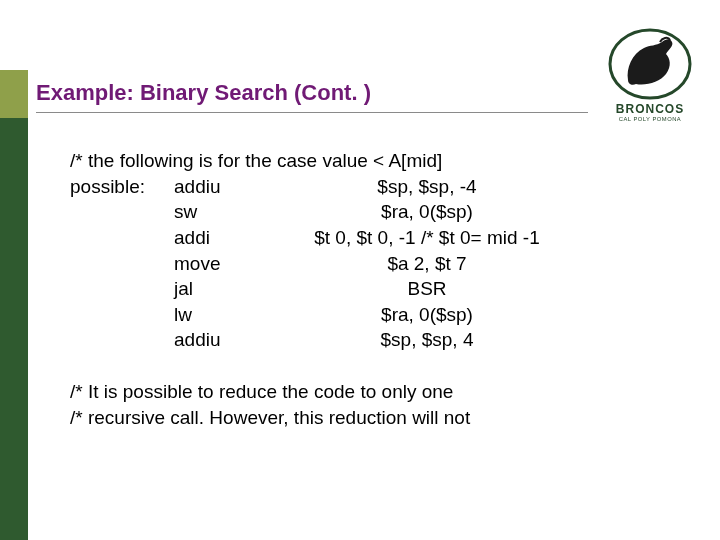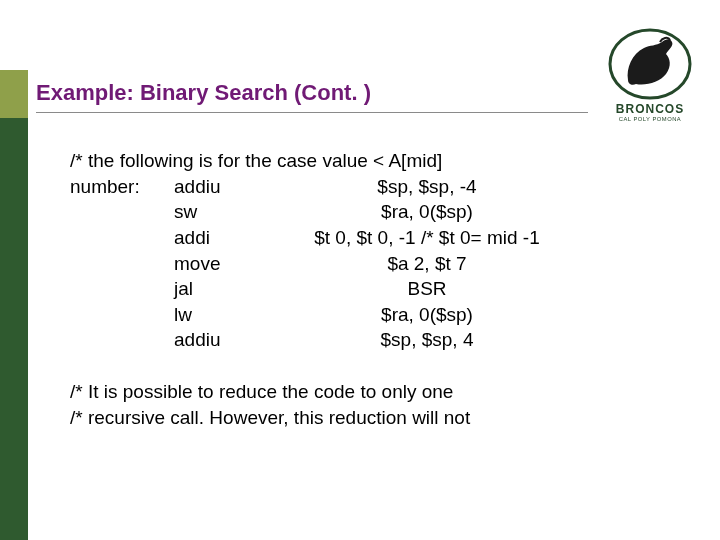--- a/index.html
+++ b/index.html
@@ -118,21 +118,21 @@
   </div>
 
   <div class="title">Example: Binary Search (Cont. )</div>
   <div class="title-rule"></div>
 
   <div class="body">
 
     <div>/* the following is for the case value &lt; A[mid]</div>
 
     <div class="code-row">
-      <span class="col-label">number:</span>
+      <span class="col-label">possible:</span>
       <span class="col-op">addiu</span>
       <span class="col-args">$sp, $sp, -4</span>
     </div>
     <div class="code-row">
       <span class="col-label"></span>
       <span class="col-op">sw</span>
       <span class="col-args">$ra, 0($sp)</span>
     </div>
     <div class="code-row">
       <span class="col-label"></span>

